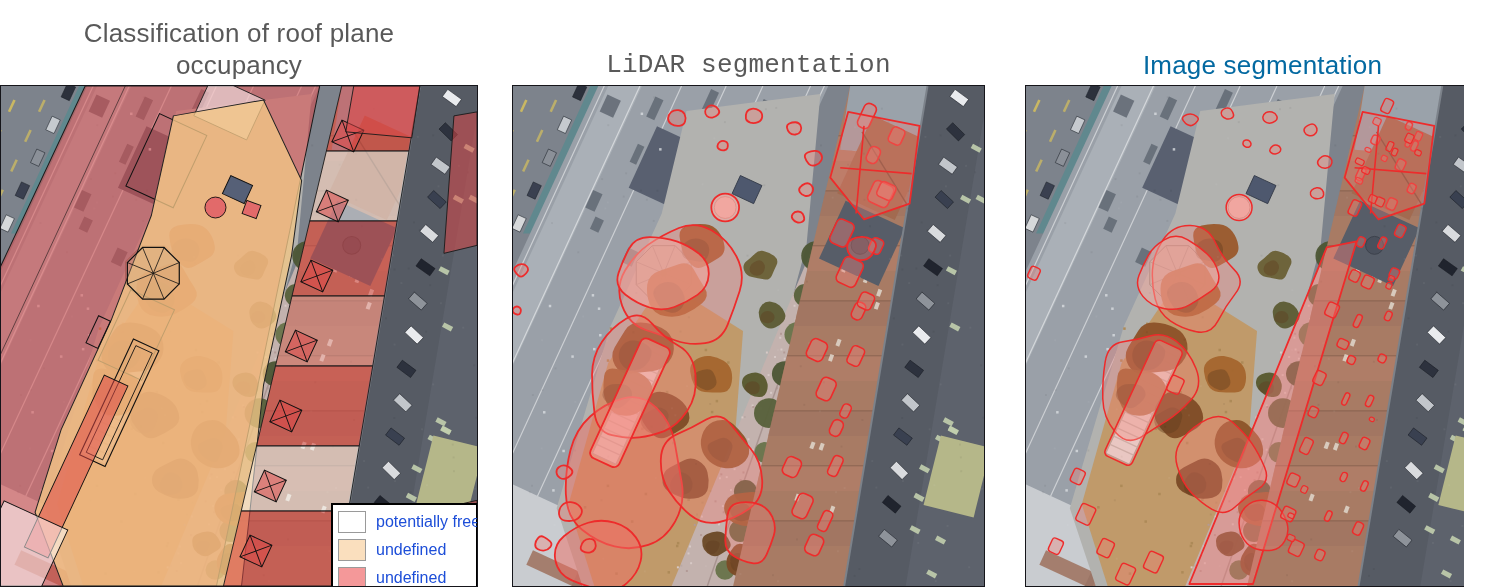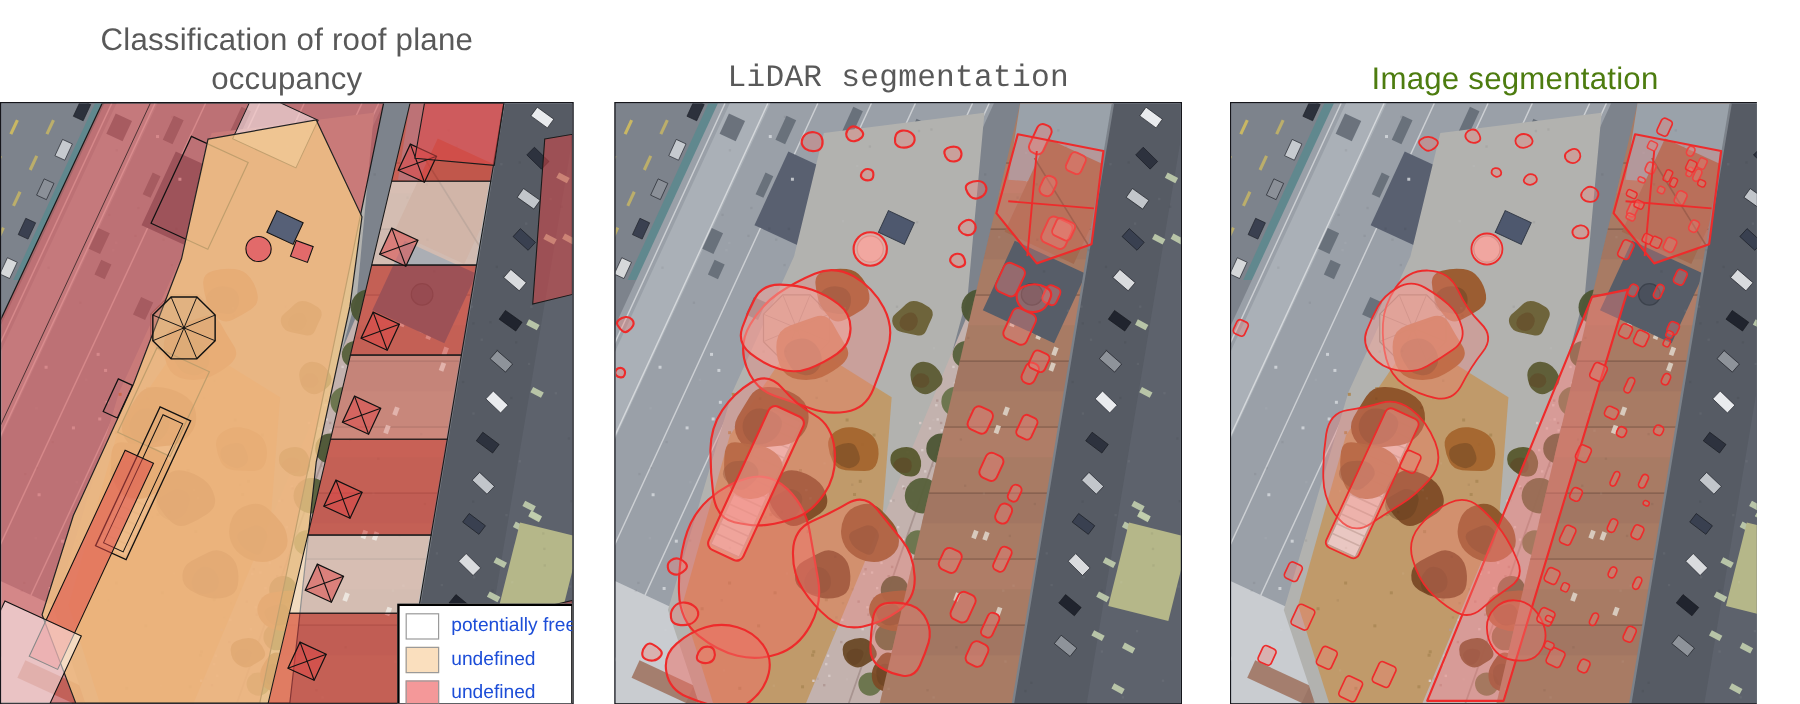--- a/index.html
+++ b/index.html
@@ -1177,21 +1177,21 @@
           <path d="M71.4,457.0 Q73.7,454.5 77.7,454.7 Q81.8,454.8 82.9,458.2 Q84.1,461.6 82.7,464.6 Q81.3,467.5 78.0,468.2 Q74.6,469.0 71.2,467.5 Q67.7,466.0 68.4,462.7 Q69.1,459.4 71.4,457.0 Z" fill="rgba(243,125,118,0.35)" stroke="#ee2b2b" stroke-width="1.8" stroke-linejoin="round"></path>
           <path d="M43.9,388.3 Q43.4,384.7 46.5,382.5 Q49.6,380.2 53.1,381.1 Q56.7,382.1 58.9,384.9 Q61.0,387.6 58.8,390.1 Q56.5,392.6 53.5,393.9 Q50.6,395.2 47.5,393.5 Q44.3,391.8 43.9,388.3 Z" fill="rgba(243,125,118,0.35)" stroke="#ee2b2b" stroke-width="1.8" stroke-linejoin="round"></path>
           <path d="M10.5,190.6 Q7.9,192.4 5.5,190.4 Q3.2,188.4 1.7,185.8 Q0.3,183.3 2.7,181.3 Q5.1,179.3 8.4,178.9 Q11.6,178.5 13.8,181.0 Q16.0,183.5 14.6,186.2 Q13.2,188.9 10.5,190.6 Z" fill="rgba(243,125,118,0.35)" stroke="#ee2b2b" stroke-width="1.8" stroke-linejoin="round"></path>
           <path d="M0.5,227.6 Q-0.8,226.0 -0.1,224.3 Q0.6,222.6 2.3,221.8 Q4.0,221.0 5.6,221.8 Q7.3,222.6 7.8,224.2 Q8.2,225.8 7.4,227.7 Q6.6,229.7 4.2,229.4 Q1.8,229.1 0.5,227.6 Z" fill="rgba(243,125,118,0.35)" stroke="#ee2b2b" stroke-width="1.8" stroke-linejoin="round"></path>
           <path d="M22.4,460.1 Q22.6,456.8 25.2,453.9 Q27.7,450.9 31.2,452.8 Q34.8,454.6 37.4,457.3 Q40.1,460.0 37.6,462.9 Q35.2,465.8 31.7,466.3 Q28.3,466.7 25.2,465.1 Q22.1,463.5 22.4,460.1 Z" fill="rgba(243,125,118,0.35)" stroke="#ee2b2b" stroke-width="1.8" stroke-linejoin="round"></path>
         </svg>
     </div>
   </div>
 
   <div class="panel" id="panel-image">
-    <div class="panel-title" style="color: #4d7c0f;">
+    <div class="panel-title" style="color: #0369a1;">
       <span>Image segmentation</span>
     </div>
     <div class="img-wrap">
       <svg id="svg-image" viewBox="0 0 475 502" preserveAspectRatio="none">
           <rect x="0" y="0" width="475" height="502" fill="#7d838c"></rect>
           <rect fill="rgba(214,193,92,0.85)" x="-1.3" y="-6.5" width="2.6" height="13" transform="translate(24.63 -10) rotate(24.8)"></rect>
           <rect fill="rgba(214,193,92,0.85)" x="-1.3" y="-6.5" width="2.6" height="13" transform="translate(10.74 20) rotate(24.8)"></rect>
           <rect fill="rgba(214,193,92,0.85)" x="-1.3" y="-6.5" width="2.6" height="13" transform="translate(-3.150000000000002 50) rotate(24.8)"></rect>
           <rect fill="rgba(214,193,92,0.85)" x="-1.3" y="-6.5" width="2.6" height="13" transform="translate(-17.04 80) rotate(24.8)"></rect>
           <rect fill="rgba(214,193,92,0.85)" x="-1.3" y="-6.5" width="2.6" height="13" transform="translate(-30.93 110) rotate(24.8)"></rect>

